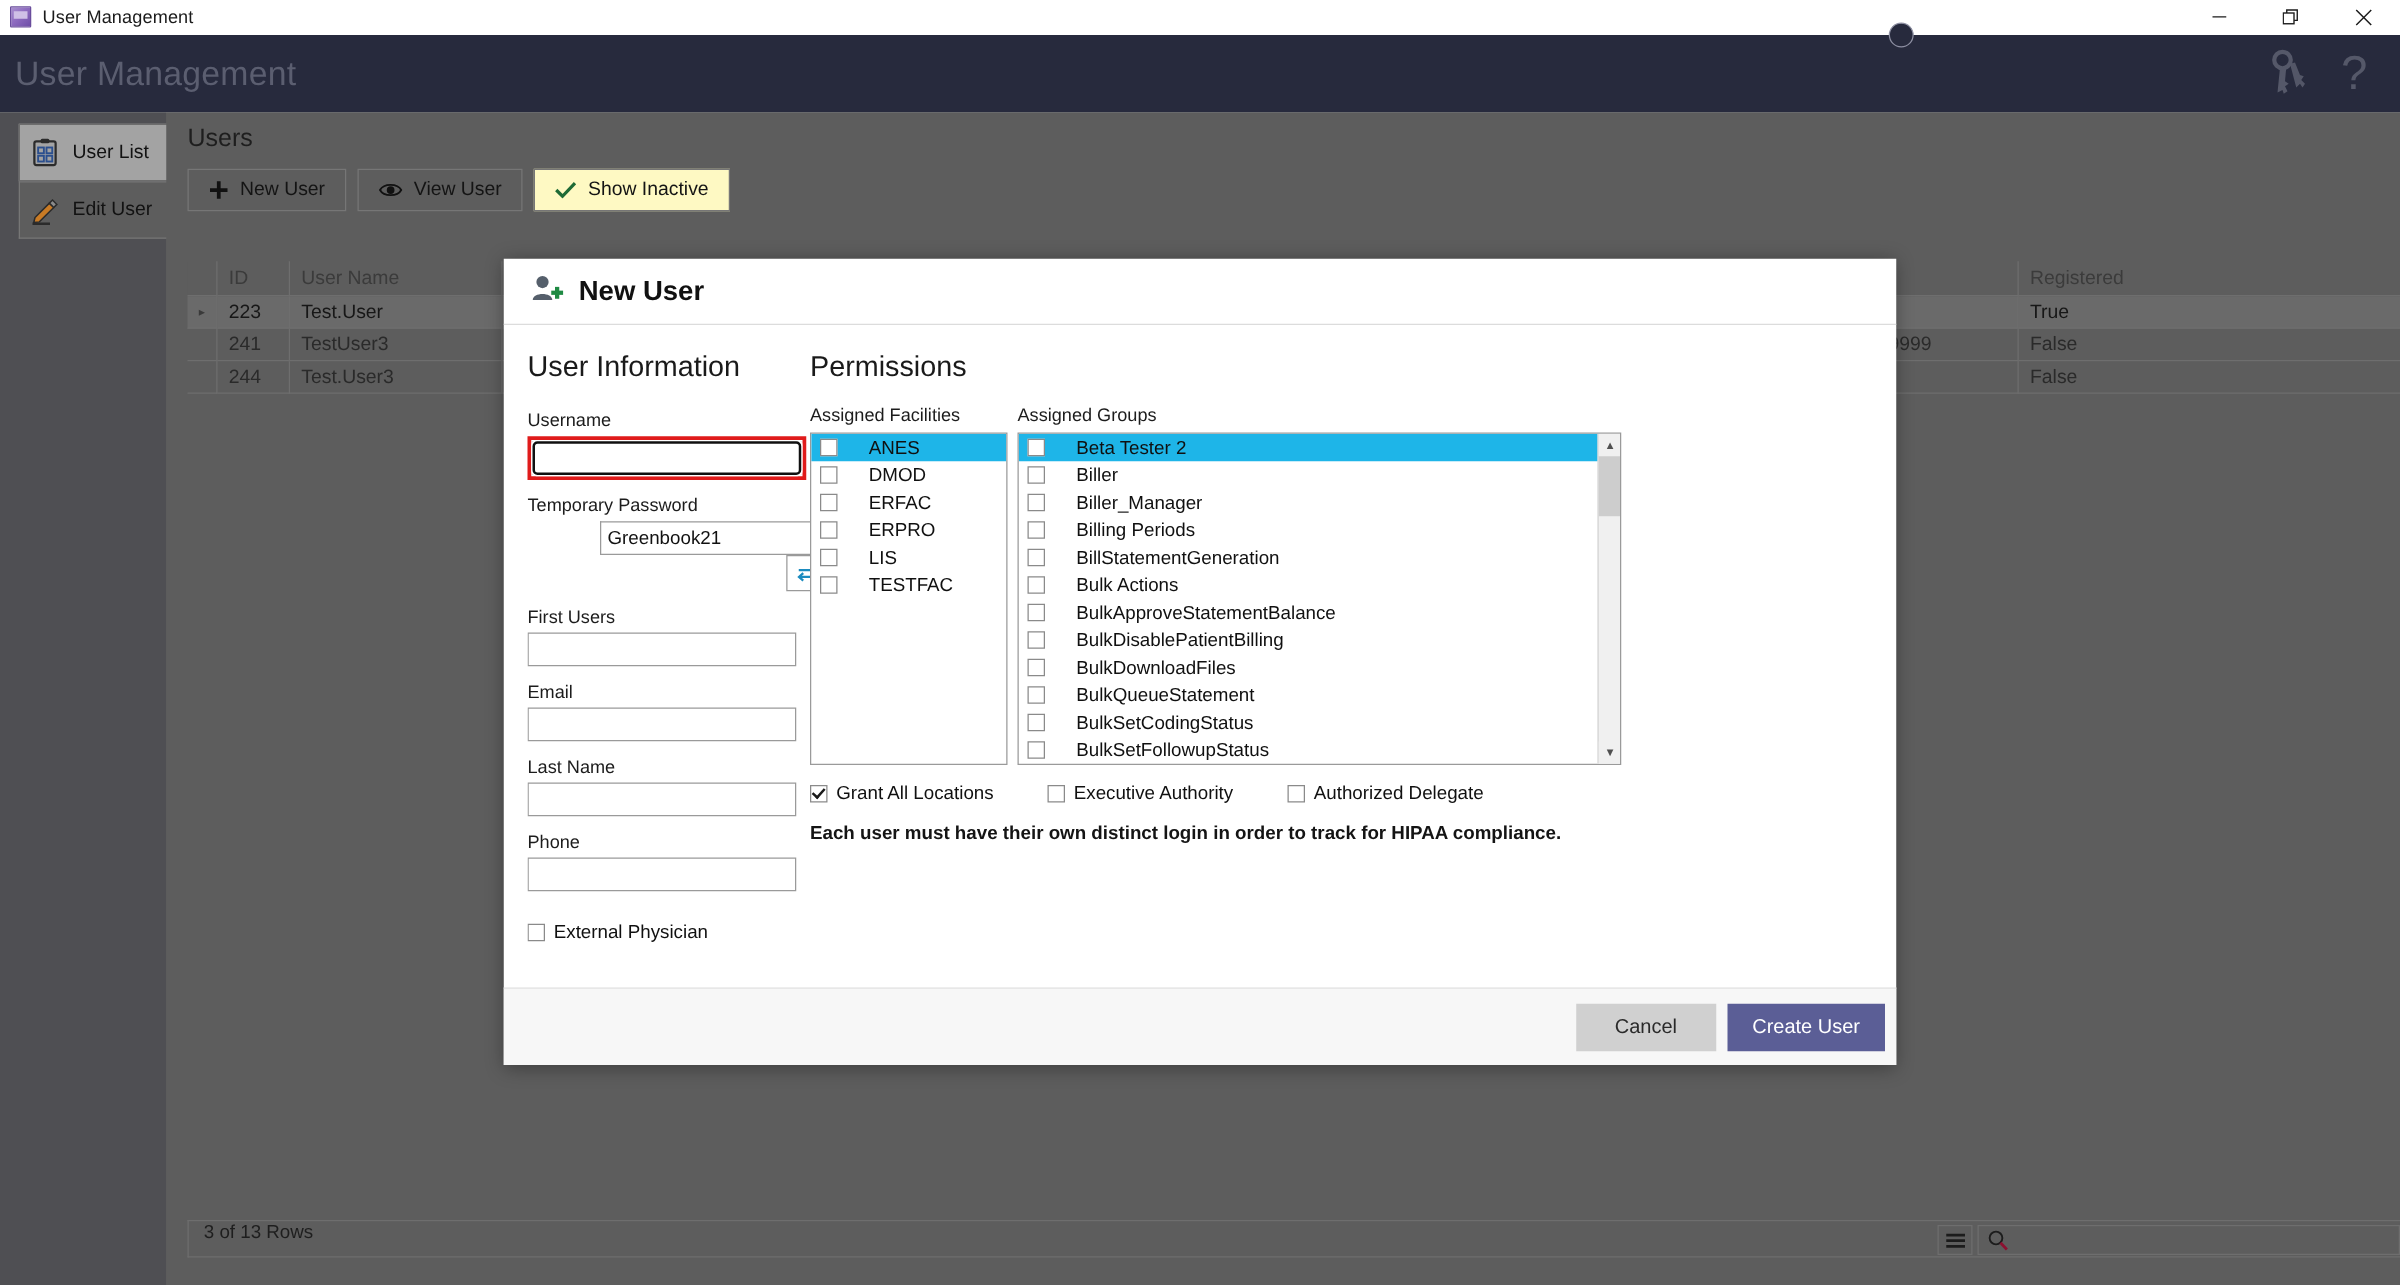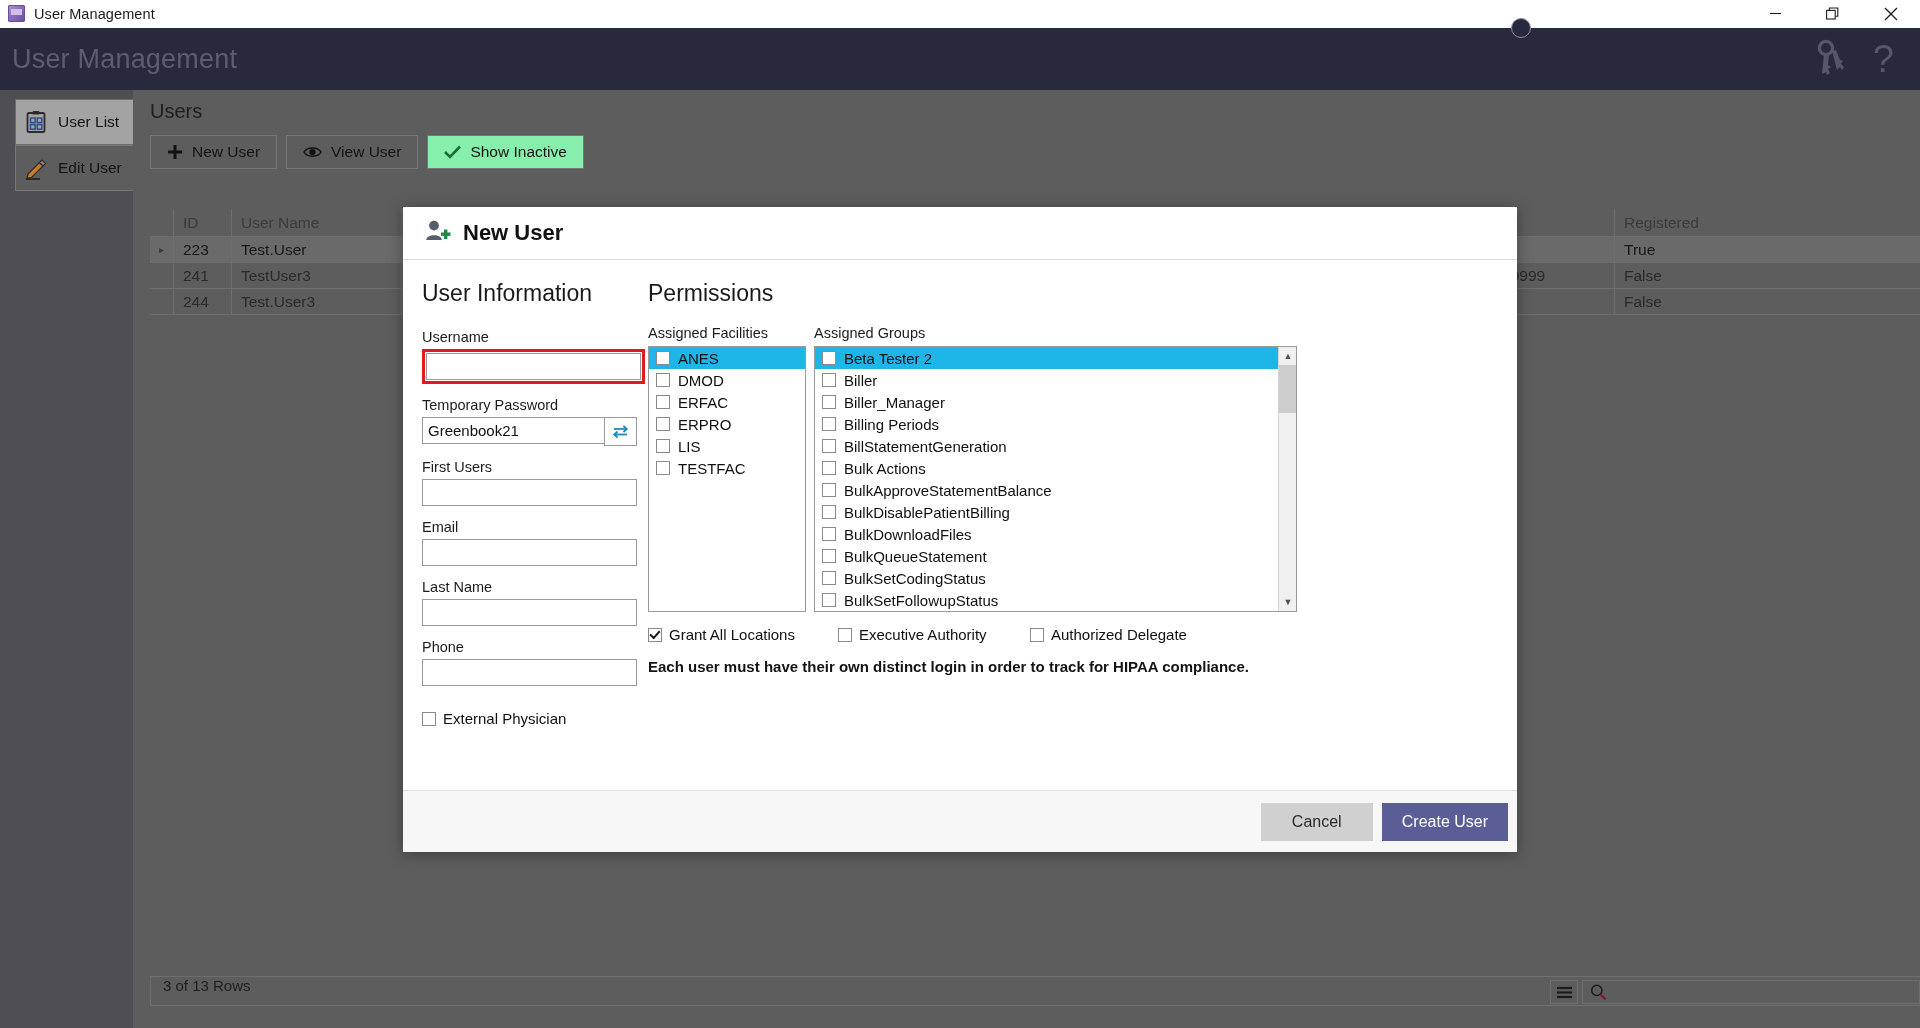--- a/index.html
+++ b/index.html
@@ -75,21 +75,21 @@
     background: #5d5d5d;
   }
   .panel-title { font-size: 20px; color: #1e1e1e; margin: 10px 0 0 17px; font-weight: 400; }
 
   .toolbar { display: flex; gap: 9px; margin: 12px 0 0 17px; }
   .tbtn {
     height: 34px; border: 1px solid #767676; background: #5d5d5d;
     display: flex; align-items: center; gap: 9px; padding: 0 16px;
     font-size: 15.5px; color: #141414;
   }
-  .tbtn.pressed { background: #86efac; }
+  .tbtn.pressed { background: #fef9c3; }
 
   
   .grid { position: absolute; left: 17px; top: 119px; right: 0; }
   .grid-row { display: flex; height: 26px; align-items: stretch; }
   .grid-head { height: 28px; background: #5d5d5d; }
   .gh, .gc {
     border-right: 1px solid #6e6e6e; border-bottom: 1px solid #6e6e6e;
     display: flex; align-items: center; padding-left: 9px;
     font-size: 15.5px; color: #2a2a2a; overflow: hidden; white-space: nowrap;
   }
@@ -135,42 +135,42 @@
   .txt {
     width: 215px; height: 27px; border: 1px solid #9a9a9a; background: #fff;
     font-family: "Liberation Sans", sans-serif; font-size: 15px; color: #111;
     padding: 0 5px;
   }
   .focusring {
     display: inline-block; border: 3px solid #e01b1b; padding: 1px; background: #fff;
   }
   .focusring .txt { width: 215px; border: 1px solid #9a9a9a; }
 
-  .pwrow { display: flex; align-items: flex-start; }
+  .pwrow { display: flex; align-items: flex-end; flex-direction: column; }
   .pwrow .txt { width: 182px; border-right: none; }
   .pwbtn {
     width: 33px; height: 29px; border: 1px solid #9a9a9a; background: #fff;
     display: flex; align-items: center; justify-content: center;
   }
 
   .leftcol { position: absolute; left: 19px; top: 20px; width: 240px; }
   .fld { margin-top: 13px; }
 
   .rightcol { position: absolute; left: 245px; top: 20px; right: 20px; }
   .lists { display: flex; gap: 8px; margin-top: 18px; }
   .listlabel { font-size: 14.5px; color: #1c1c1c; margin-bottom: 5px; }
   .listbox {
     border: 1px solid #9a9a9a; background: #fff; height: 266px;
     overflow: hidden; position: relative;
   }
   .lb-facilities { width: 158px; }
   .lb-groups { width: 483px; }
   .lb-groups .lb-inner { width: 465px; }
   .lbrow {
-    height: 22px; display: flex; align-items: center; gap: 8px;
+    height: 22px; display: flex; align-items: center; gap: 25px;
     padding-left: 7px; font-size: 15px; color: #101010;
   }
   .lbrow.sel { background: #1eb5e8; }
   .cb {
     width: 14px; height: 14px; border: 1px solid #8a8a8a; background: #fff;
     flex: none; display: flex; align-items: center; justify-content: center;
   }
   .cb.checked::after {
     content: ""; width: 4px; height: 8px; border: solid #1a1a1a;
     border-width: 0 2px 2px 0; transform: rotate(42deg) translate(-1px,-1px);

